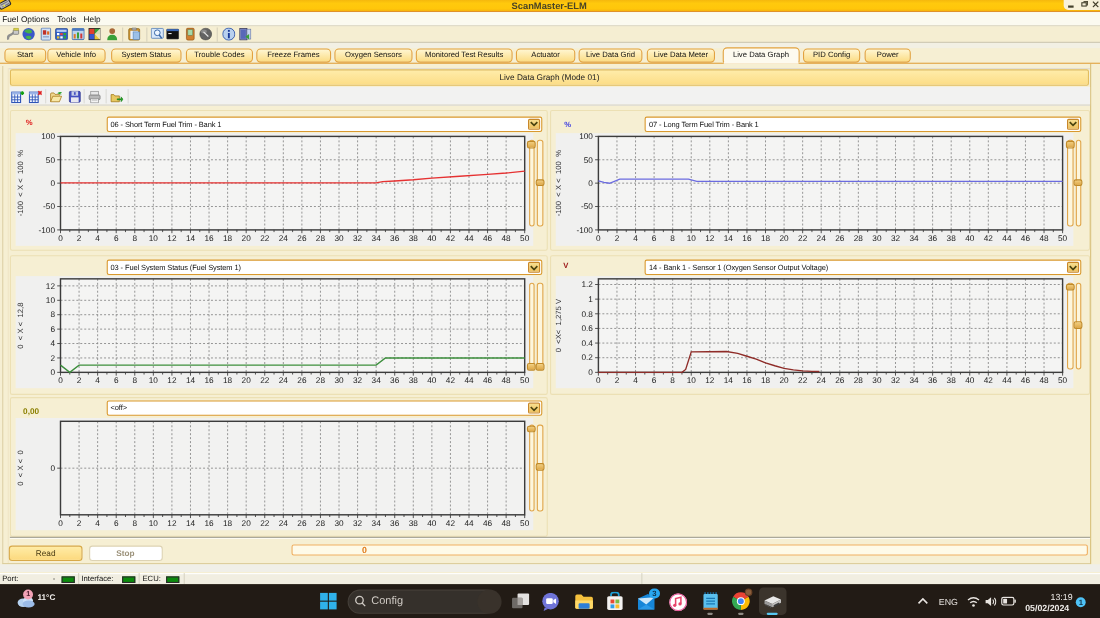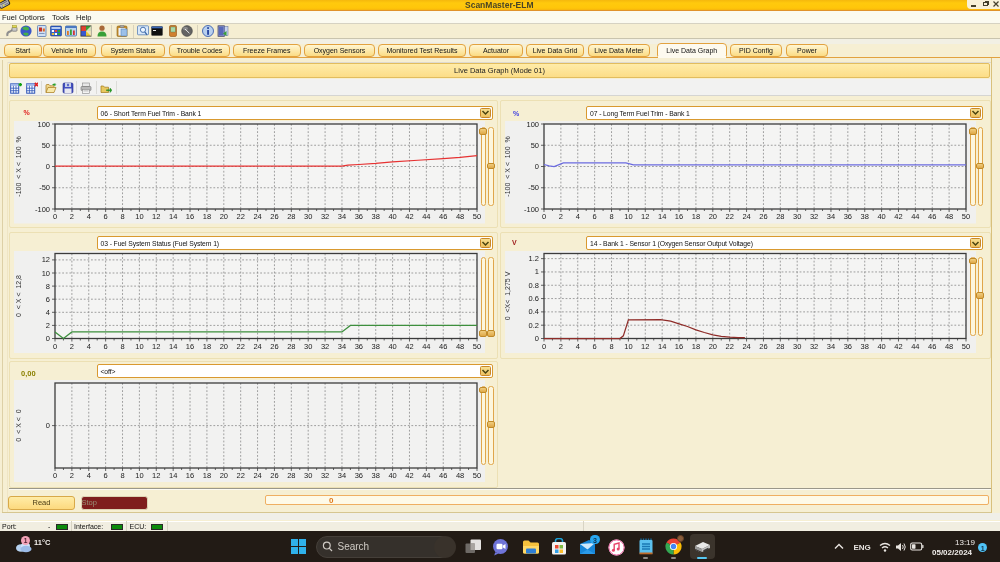--- a/index.html
+++ b/index.html
@@ -480,21 +480,21 @@
   </svg>
 <div style="position:absolute;left:480.5px;top:385.5px;width:5.5px;height:79px;background:#fdf6dd;border:1px solid #e0a64a;border-radius:2.5px;"></div>
 <div style="position:absolute;left:488px;top:385.5px;width:5.5px;height:79px;background:#fdf6dd;border:1px solid #e0a64a;border-radius:2.5px;"></div>
 <div style="position:absolute;left:486.8px;top:421.0px;width:8px;height:6.5px;background:linear-gradient(#f0cd7e,#dfa848);border:1px solid #c08a28;border-radius:2px;"></div>
 <div style="position:absolute;left:479.3px;top:386.5px;width:8px;height:6.5px;background:linear-gradient(#f0cd7e,#dfa848);border:1px solid #c08a28;border-radius:2px;"></div>
 <div style="position:absolute;left:8.5px;top:488px;width:982px;height:1px;background:#9a978a;"></div>
 <div style="position:absolute;left:8.5px;top:489px;width:982px;height:1px;background:#fdfbf2;"></div>
 <div style="position:absolute;left:8px;top:495.5px;width:67px;height:14.5px;background:linear-gradient(#ffeca6,#fcd97e);border:1.3px solid #d8a948;border-radius:3px;display:flex;align-items:center;justify-content:center;">
     <span style="font-size:7.5px;color:#4a3c14;">Read</span>
   </div>
-<div style="position:absolute;left:80.5px;top:495.5px;width:67px;height:14.5px;background:#7f1d1d;border:1.3px solid #ddd3b4;border-radius:3px;display:flex;align-items:center;justify-content:flex-start;">
+<div style="position:absolute;left:80.5px;top:495.5px;width:67px;height:14.5px;background:#ffffff;border:1.3px solid #ddd3b4;border-radius:3px;display:flex;align-items:center;justify-content:center;font-weight:bold;">
     <span style="font-size:7.5px;color:#9a9078;">Stop</span>
   </div>
 <div style="position:absolute;left:265px;top:495px;width:724px;height:10px;background:#fefae8;border:1px solid #efaf62;border-radius:2px;"></div>
 <div style="position:absolute;left:329px;top:496.5px;font-size:8px;color:#e07818;font-weight:bold;white-space:nowrap;line-height:1;">0</div>
 <div style="position:absolute;left:2px;top:512px;width:989px;height:1.3px;background:#d6c690;"></div>
 <div style="position:absolute;left:0px;top:513.3px;width:1000px;height:7.2px;background:#f0efe8;"></div>
 <div style="position:absolute;left:0px;top:520.5px;width:1000px;height:10.5px;background:#f1eee1;border-top:1px solid #fff;"></div>
 <div style="position:absolute;left:2px;top:522.8px;font-size:7px;color:#111;font-weight:normal;white-space:nowrap;line-height:1;">Port:</div>
 <div style="position:absolute;left:48px;top:522.8px;font-size:7px;color:#111;font-weight:normal;white-space:nowrap;line-height:1;">-</div>
 <div style="position:absolute;left:74px;top:522.8px;font-size:7px;color:#111;font-weight:normal;white-space:nowrap;line-height:1;">Interface:</div>
@@ -518,21 +518,21 @@
 <div style="position:absolute;left:34px;top:548.5px;font-size:8px;color:#b8b2ac;font-weight:normal;white-space:nowrap;line-height:1;margin-top:40px;">Bewolkt</div>
 <div style="position:absolute;left:290.5px;top:539px;width:7px;height:7px;background:#2fb1ea;"></div>
 <div style="position:absolute;left:298.7px;top:539.0px;width:7px;height:7px;background:#2fb1ea;"></div>
 <div style="position:absolute;left:290.5px;top:547.2px;width:7px;height:7px;background:#2fb1ea;"></div>
 <div style="position:absolute;left:298.7px;top:547.2px;width:7px;height:7px;background:#2fb1ea;"></div>
 <div style="position:absolute;left:315.5px;top:535.5px;width:137px;height:22px;background:#35302b;border:1px solid #453f39;border-radius:11px;"></div>
 <svg style="position:absolute;left:321.5px;top:541px" width="11" height="11" viewBox="0 0 11 11">
     <circle cx="4.8" cy="4.6" r="3.4" fill="none" stroke="#cfcac4" stroke-width="1.2"></circle>
     <path d="M7.2 7.2 L10 10" stroke="#cfcac4" stroke-width="1.2"></path>
   </svg>
-<div style="position:absolute;left:337.5px;top:541.5px;font-size:10px;color:#cfcac4;font-weight:normal;white-space:nowrap;line-height:1;">Search</div>
+<div style="position:absolute;left:337.5px;top:541.5px;font-size:10px;color:#cfcac4;font-weight:normal;white-space:nowrap;line-height:1;">Config</div>
 <div style="position:absolute;left:434px;top:535.5px;width:22px;height:22px;background:#39322b;border-radius:50%;"></div>
 <svg style="position:absolute;left:465px;top:539px" width="17" height="15" viewBox="0 0 17 15">
     <rect x="5.5" y="0.5" width="10.5" height="10.5" rx="1" fill="#e4e2e0"></rect>
     <rect x="0.5" y="4.5" width="9.5" height="9.5" rx="1" fill="#6e6a66"></rect>
     <rect x="5.5" y="4.5" width="4.5" height="6.5" fill="#a8a4a0"></rect>
   </svg>
 <svg style="position:absolute;left:492px;top:539px" width="17" height="17" viewBox="0 0 17 17">
     <circle cx="8.5" cy="7.5" r="7.5" fill="#6f74d8"></circle>
     <path d="M3.2 13.2 L2.2 16.5 L6.5 14.5 Z" fill="#6f74d8"></path>
     <rect x="4.5" y="4.8" width="6" height="5.4" rx="1.2" fill="#fff"></rect>
@@ -586,21 +586,21 @@
     <path d="M2 8 L10 4 L17 7 L9 11 Z" fill="#e8e8e8"></path>
     <path d="M2 8 L9 11 L9 14 L2 11 Z" fill="#9a9a9a"></path>
     <path d="M9 11 L17 7 L17 10 L9 14 Z" fill="#c2c2c2"></path>
     <path d="M3.5 11.6 V13 M5.5 12.5 V13.9 M7.5 13.3 V14.7" stroke="#4a4a4a" stroke-width="1.1"></path>
     <path d="M10.5 13 L15.5 10.5" stroke="#3a3a3a" stroke-width="1.6"></path>
   </svg>
 <div style="position:absolute;left:697px;top:556.5px;width:10px;height:2.2px;background:#57c8f2;border-radius:1px;"></div>
 <svg style="position:absolute;left:834px;top:543px" width="10" height="7" viewBox="0 0 10 7">
     <path d="M1 5.5 L5 1.5 L9 5.5" stroke="#e8e4e0" stroke-width="1.4" fill="none"></path>
   </svg>
-<div style="position:absolute;left:853.5px;top:543.5px;font-size:8px;color:#e6e2de;font-weight:bold;white-space:nowrap;line-height:1;">ENG</div>
+<div style="position:absolute;left:853.5px;top:543.5px;font-size:8px;color:#e6e2de;font-weight:normal;white-space:nowrap;line-height:1;">ENG</div>
 <svg style="position:absolute;left:879px;top:541.5px" width="12" height="10" viewBox="0 0 12 10">
     <path d="M1 3.5 Q6 -0.5 11 3.5" stroke="#e8e4e0" stroke-width="1.3" fill="none"></path>
     <path d="M3 6 Q6 3.5 9 6" stroke="#e8e4e0" stroke-width="1.3" fill="none"></path>
     <circle cx="6" cy="8.5" r="1.2" fill="#e8e4e0"></circle>
   </svg>
 <svg style="position:absolute;left:894.5px;top:541.5px" width="11" height="10" viewBox="0 0 11 10">
     <path d="M1 3.5 H3 L6 1 V9 L3 6.5 H1 Z" fill="#e8e4e0"></path>
     <path d="M7.5 3 Q9 5 7.5 7 M9 1.5 Q11.5 5 9 8.5" stroke="#e8e4e0" stroke-width="1" fill="none"></path>
   </svg>
 <svg style="position:absolute;left:909.5px;top:542px" width="14" height="9" viewBox="0 0 14 9">

